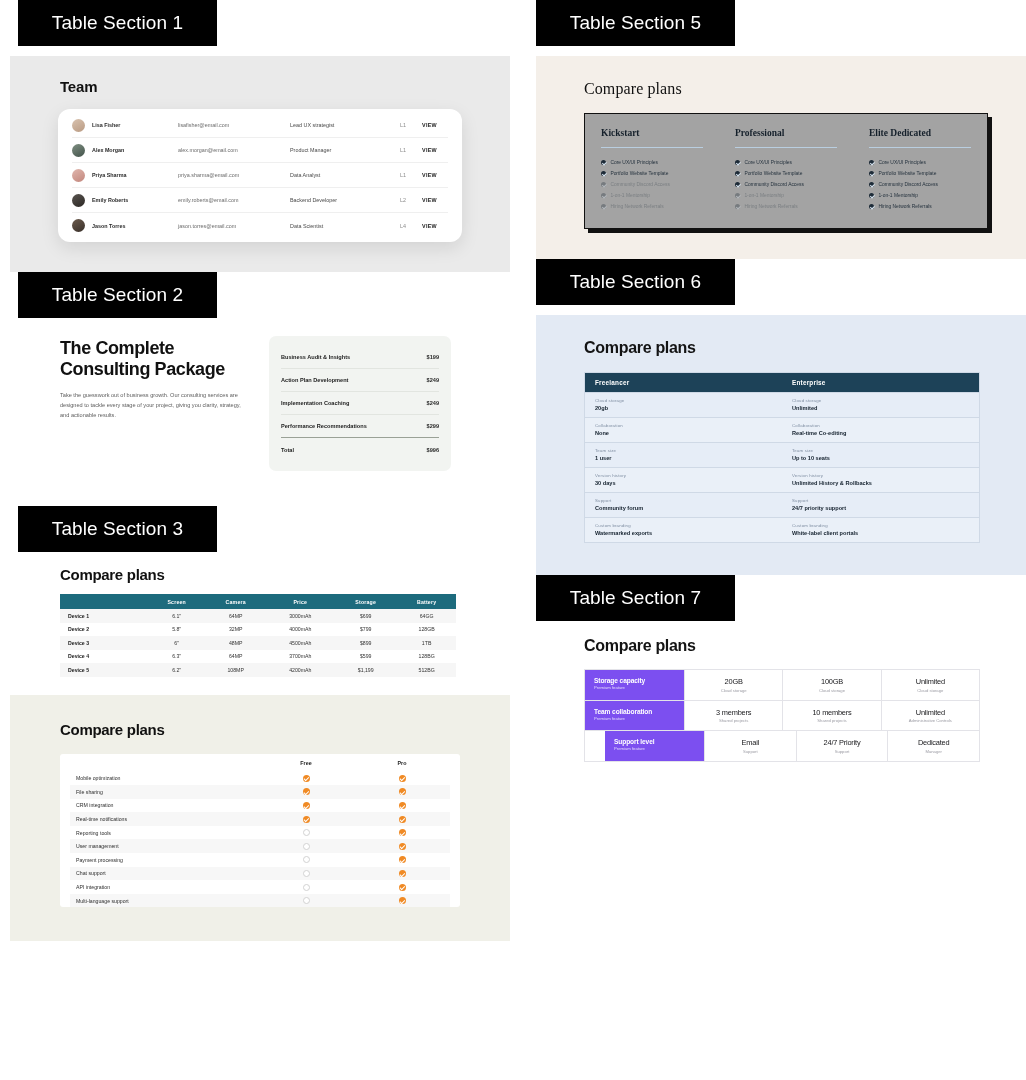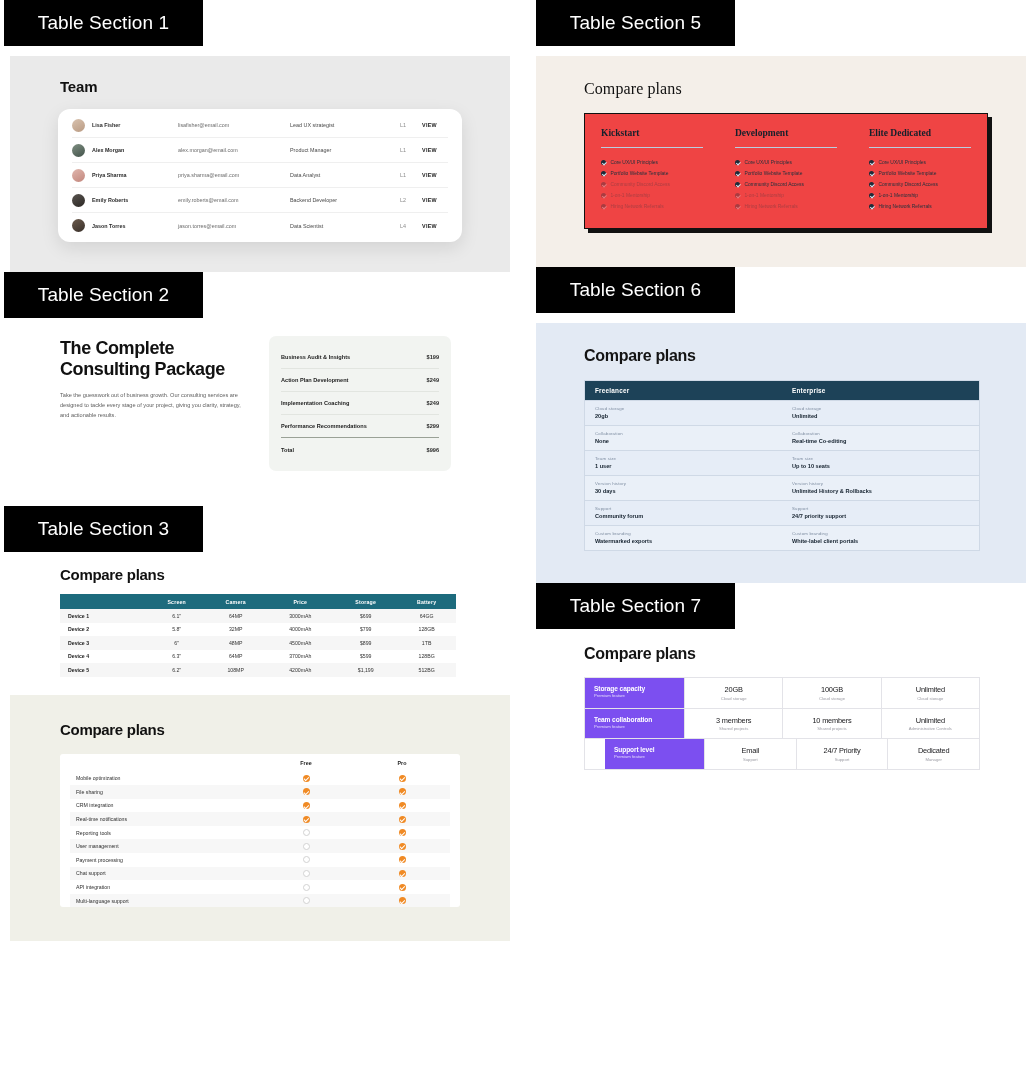--- a/index.html
+++ b/index.html
@@ -14,21 +14,21 @@
   .col-left  { position: absolute; left: 0;   top: 0; width: 510px; }
   .col-right { position: absolute; left: 526px; top: 0; width: 516px; }
 
   
   .sec-label {
     background: #000; color: #fff;
     font-size: 19px; letter-spacing: .1px;
     display: flex; align-items: center; justify-content: center;
     height: 46px;
   }
-  .chip-l { width: 199px; margin-left: 4px; }
+  .chip-l { width: 199px; margin-left: 18px; }
   .chip-r { width: 199px; margin-left: 10px; }
 
   
   .s1-wrap { background:#eaeaea; margin-top:10px; padding: 22px 0 30px 0; width:500px; margin-left:10px;}
   .s1-title { font-size: 15px; font-weight: 700; color:#111; margin-left:50px; margin-bottom:14px; letter-spacing:-.2px;}
   .team-card {
     background:#fff; border-radius: 12px; margin: 0 48px;
     box-shadow: 0 6px 18px rgba(0,0,0,.10);
     padding: 4px 14px;
   }
@@ -89,21 +89,21 @@
   .tick { width:7px; height:7px; border-radius:50%; background:#f08a24; position:relative;}
   .tick:after{ content:""; position:absolute; left:2px; top:1.6px; width:2.2px; height:3.6px;
                border:solid #fff; border-width:0 1px 1px 0; transform:rotate(45deg);}
   .tick.off { background:#fff; border:1px solid #d2d2d2; }
   .tick.off:after{ display:none;}
 
   
   .s5-wrap { background:#f4efe9; width:500px; margin-left:10px; margin-top:10px; padding:24px 0 30px 0;}
   .s5-title { font-size:16px; color:#111; margin-left:48px; margin-bottom:15px;
               font-family:"Liberation Serif", serif; letter-spacing:.1px;}
-  .s5-card { margin:8px 48px; background:#ef4444; border:1.6px solid #111;
+  .s5-card { margin:0 48px; background:#a3a3a3; border:1.6px solid #111;
              box-shadow:4px 4px 0 #111; display:flex; padding:14px 0 16px 0;justify-content:center;}
   .s5-col { flex:1; padding:0 16px; }
   .s5-col + .s5-col { }
   .s5-h { font-family:"Liberation Serif", serif; font-size:9.5px; color:#15202b; font-weight:700;
           padding-bottom:9px; border-bottom:1px solid #b9cee0; margin-bottom:9px;}
   .s5-f { display:flex; align-items:center; font-size:4.9px; color:#24313d; height:11px;}
   .s5-f.dim { opacity:.33;}
   .s5-dot { width:5.4px; height:5.4px; border-radius:50%; background:#1d2b38; margin-right:4px;
             position:relative; flex:0 0 5.4px;}
   .s5-dot:after{ content:""; position:absolute; left:1.6px; top:1.2px; width:1.7px; height:2.8px;
@@ -408,21 +408,21 @@
             <div class="s5-f dim">
               <span class="s5-dot"></span>
               <span>1-on-1 Mentorship</span>
             </div>
             <div class="s5-f dim">
               <span class="s5-dot"></span>
               <span>Hiring Network Referrals</span>
             </div>
           </div>
           <div class="s5-col">
-            <div class="s5-h">Development</div>
+            <div class="s5-h">Professional</div>
             <div class="s5-f">
               <span class="s5-dot"></span>
               <span>Core UX/UI Principles</span>
             </div>
             <div class="s5-f">
               <span class="s5-dot"></span>
               <span>Portfolio Website Template</span>
             </div>
             <div class="s5-f">
               <span class="s5-dot"></span>

